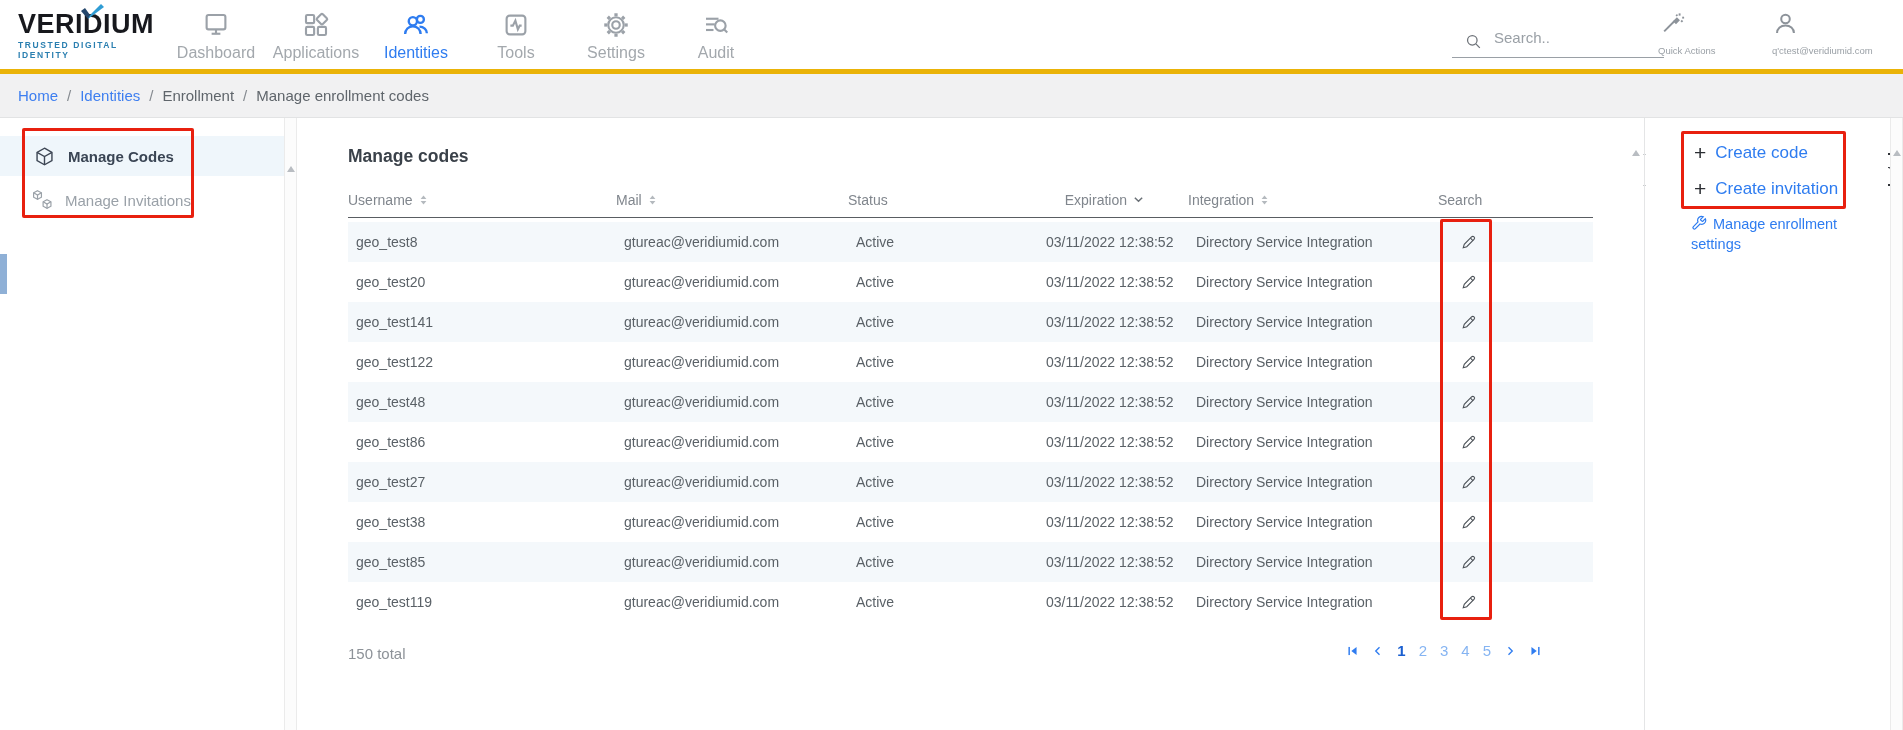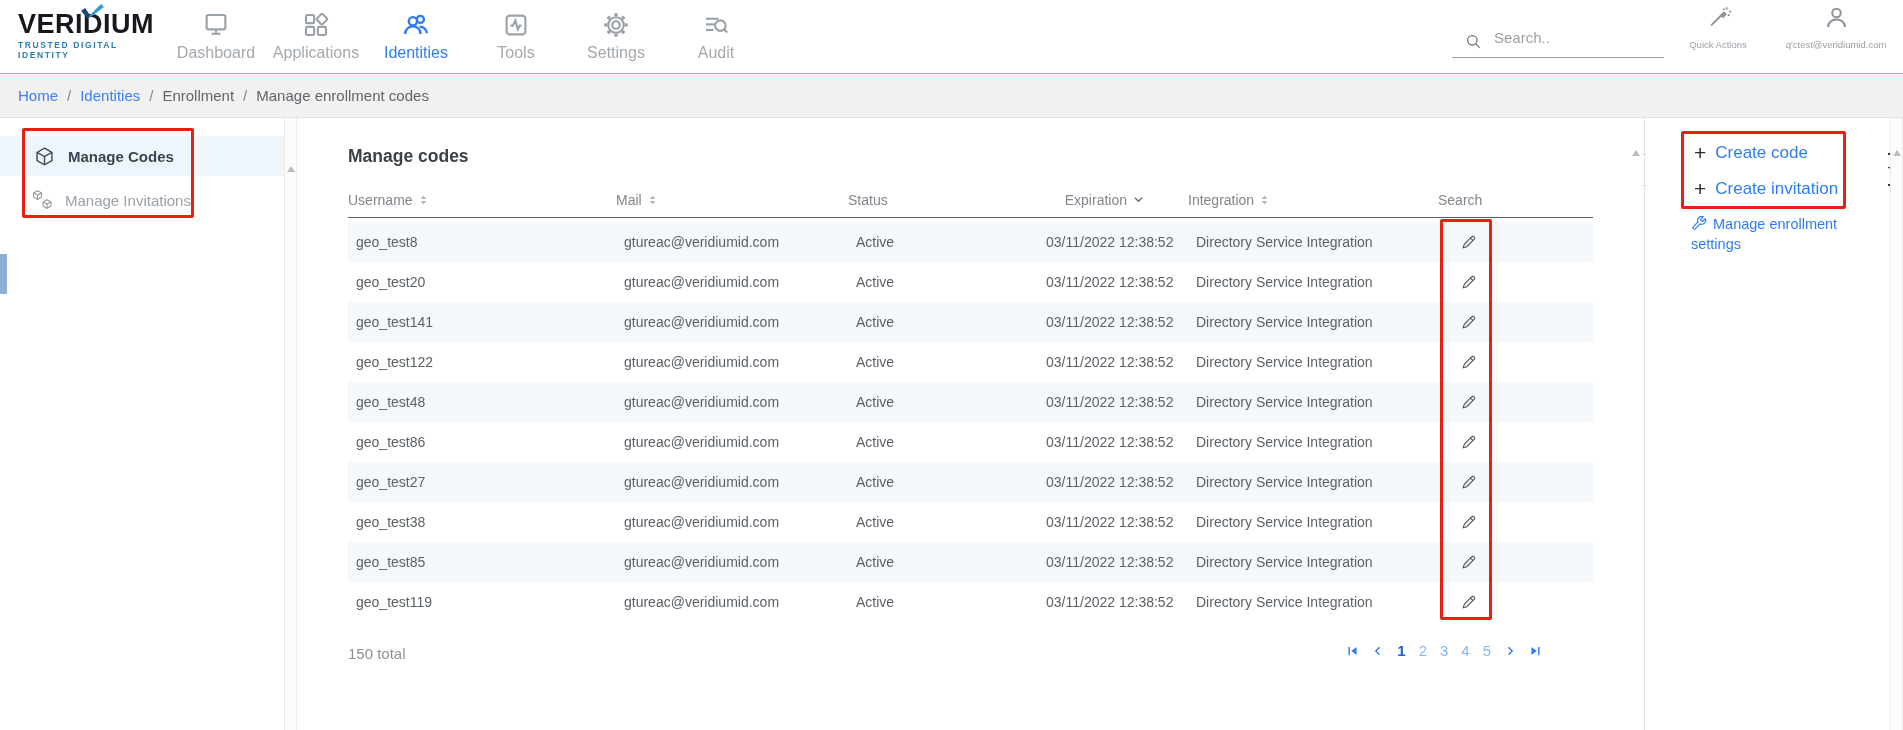--- a/index.html
+++ b/index.html
@@ -2,37 +2,37 @@
 <html><head>
 <meta charset="utf-8">
 <style>
   * { margin:0; padding:0; box-sizing:border-box; }
   html,body { width:1903px; height:730px; overflow:hidden; background:#fff;
     font-family:"Liberation Sans", sans-serif; }
   .abs { position:absolute; }
   #stage { position:relative; width:1903px; height:730px; background:#fff; }
 
   
-  #topbar { left:0; top:0; width:1903px; height:74px; background:#fff; border-bottom:1px solid #eab308; z-index:2; }
+  #topbar { left:0; top:0; width:1903px; height:74px; background:#fff; border-bottom:5px solid #eab308; z-index:2; }
   .logo { left:18px; top:9px; width:140px; }
   .logo-name { font-size:27px; font-weight:700; color:#17181d; letter-spacing:.5px; line-height:30px; }
   .logo-check { position:absolute; left:61px; top:-6px; }
   .logo-tag { font-size:8.5px; font-weight:700; color:#2a7fb0; letter-spacing:1.6px; margin-top:1px; }
 
   #main-nav { left:166px; top:6px; display:flex; }
   .nav-item { width:100px; height:62px; text-align:center; cursor:pointer; }
   .nav-item svg { margin-top:4px; }
   .nav-label { font-size:16px; color:#a3a8ad; }
   .nav-item.active .nav-label { color:#2e7cf0; }
 
   #top-search { left:1452px; top:24px; width:212px; height:34px; border-bottom:1px solid #9aa0a6; }
   #top-search input { border:none; outline:none; background:transparent; font-size:15px; color:#444;
     position:absolute; left:42px; top:5px; width:160px; font-family:inherit; }
   #top-search input::placeholder { color:#9aa0a6; }
-  .top-action { top:4px; width:120px; text-align:center; cursor:pointer; }
+  .top-action { top:10px; width:120px; text-align:left; cursor:pointer; }
   .top-action-label { font-size:9.5px; color:#9aa0a6; margin-top:4px; white-space:nowrap; }
 
   
   #graybar { left:0; top:74px; width:1903px; height:44px; background:#f1f1f2; border-bottom:1px solid #e2e3e4; }
   #breadcrumb { left:18px; top:0; height:44px; line-height:44px; font-size:15px; color:#5f656b; }
   #breadcrumb .crumb-link { color:#3d7ef0; cursor:pointer; }
   #breadcrumb .sep { color:#84898f; padding:0 9px; }
   #clear-filters { left:1220px; top:81px; width:122px; height:30px; background:#fcf2d0; border-radius:3px;
     color:#d4af4a; font-size:14px; display:flex; align-items:center; justify-content:center; gap:9px; cursor:pointer; }
   #all-time { left:1350px; top:81px; width:104px; height:30px; background:#fff; border:1px solid #d9dadb; border-radius:3px;

